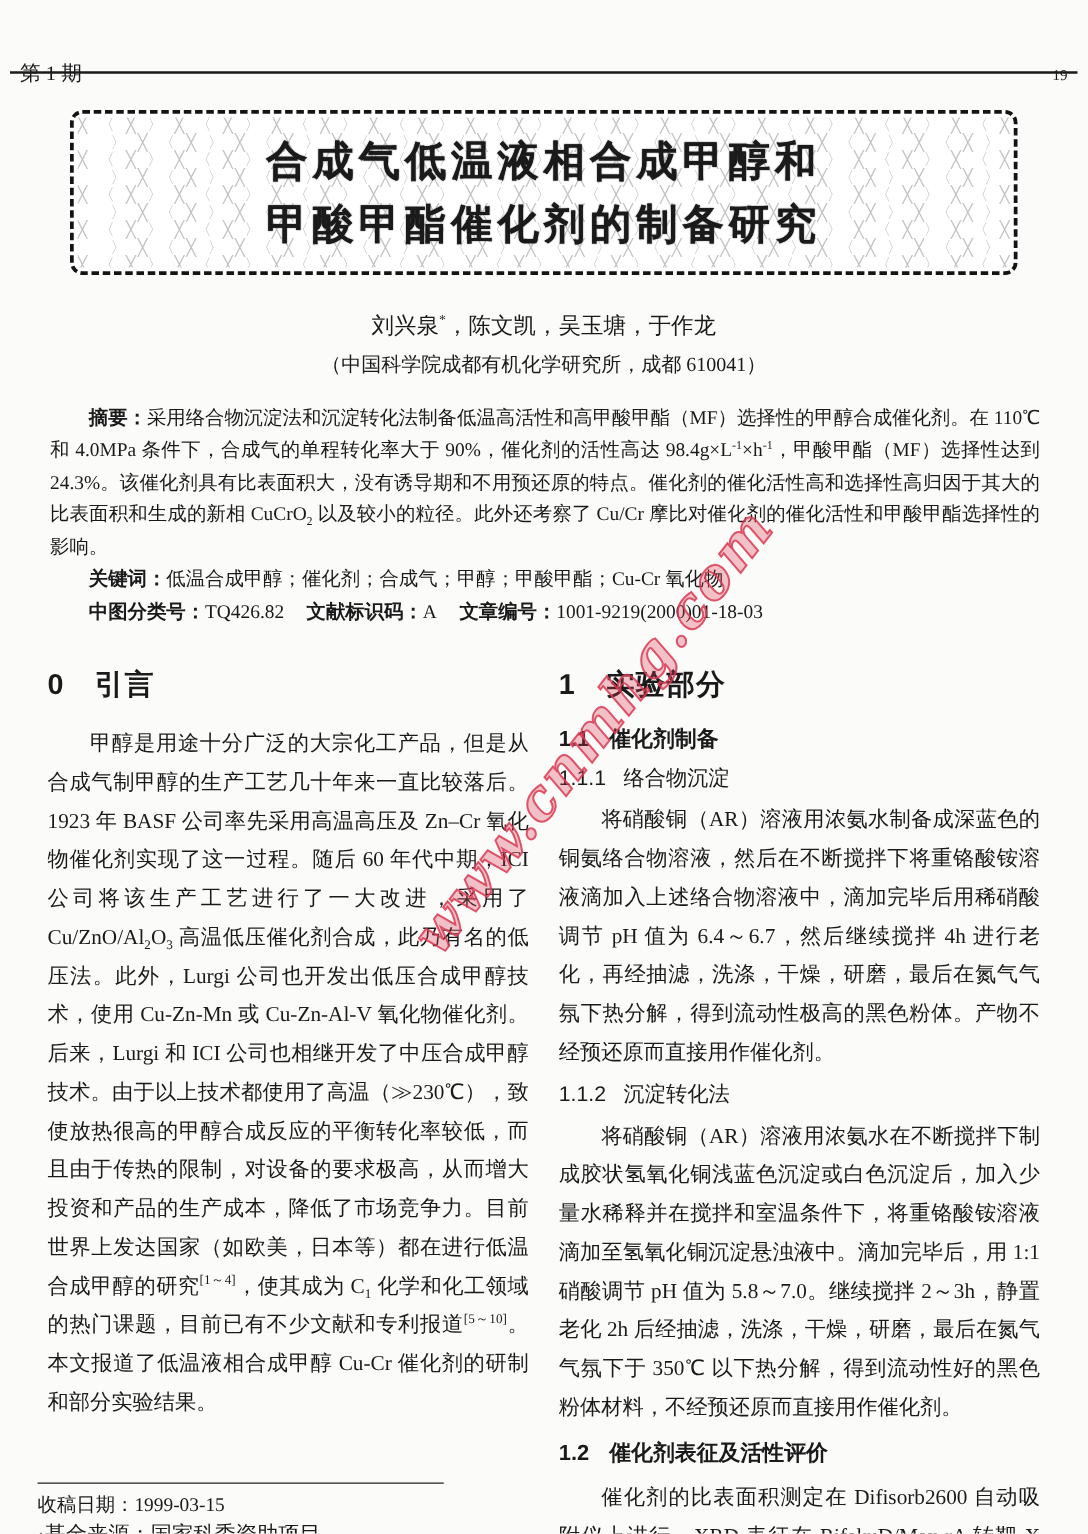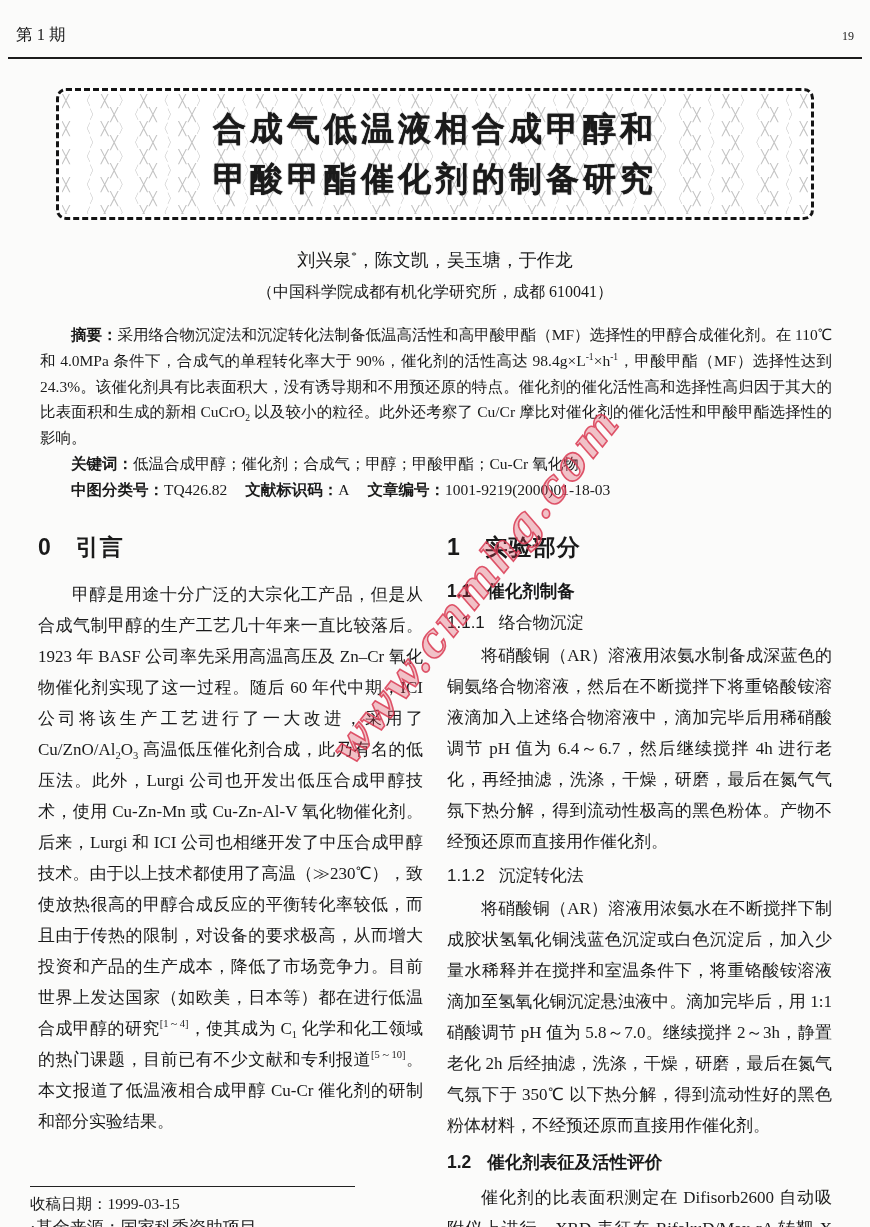--- a/index.html
+++ b/index.html
@@ -11,21 +11,21 @@
   
   .page-header{
     position:absolute;top:24px;left:16px;right:16px;
     display:flex;justify-content:space-between;align-items:baseline;
     font-size:17px;
   }
   .running-title{
     font-family:"Liberation Sans", sans-serif;font-weight:700;font-size:16.5px;
     letter-spacing:.5px;
   }
-  .issue-label{font-size:16.5px;}
+  .issue-label{font-size:16.5px;margin-top:24px;}
   .page-number{font-size:12px;margin-left:16px;}
   .header-rule{position:absolute;top:57px;left:8px;right:8px;border-top:2px solid #1c1c1c;}
   
   .title-box{
     position:absolute;top:88px;left:56px;width:758px;height:132px;
     box-sizing:border-box;border:3px dashed #141414;border-radius:10px;
     overflow:hidden;display:flex;flex-direction:column;align-items:center;justify-content:center;
     background:#ffffff;
   }
   .pattern{

